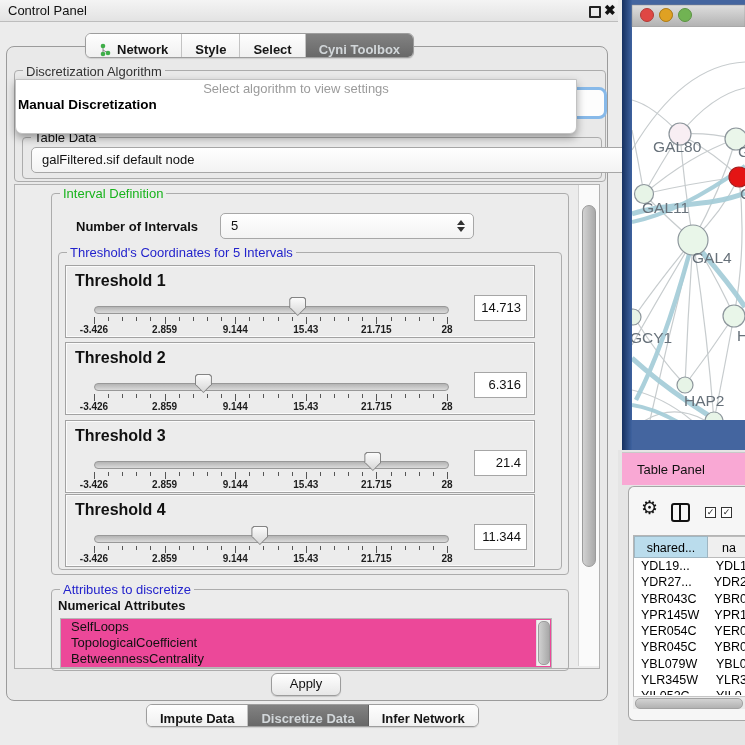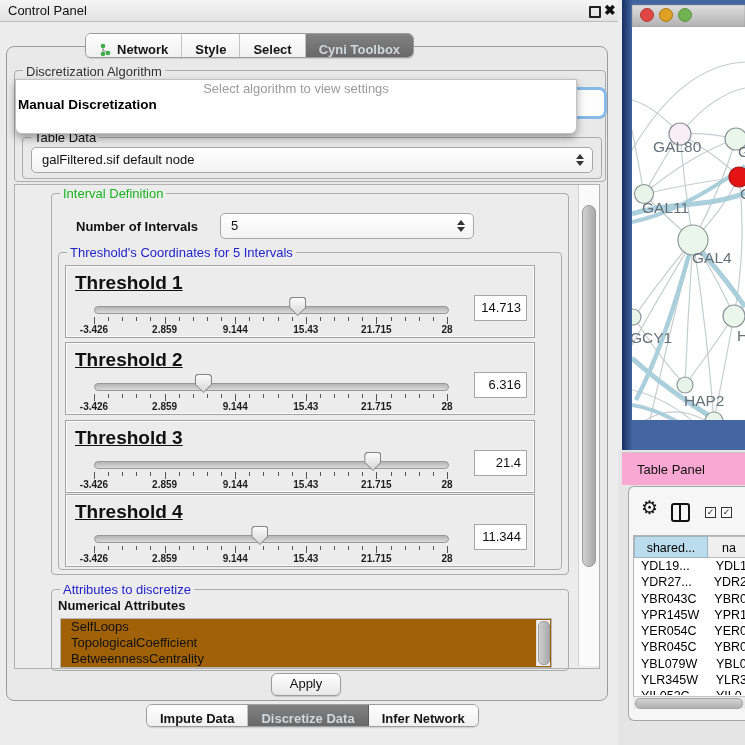--- a/index.html
+++ b/index.html
@@ -50,37 +50,37 @@
   
   .scrollpane{position:absolute;left:14px;top:184px;width:584px;height:483px;background:#ececec;border:1px solid #b1b1b1;}
   .vsb-track{position:absolute;left:563px;top:0;width:20px;height:481px;background:#fafafa;border-left:1px solid #d2d2d2;}
   .vsb-thumb{position:absolute;left:3px;top:20px;width:12px;height:360px;border-radius:7px;
     background:linear-gradient(90deg,#d2d2d2,#a9a9a9);border:1px solid #9b9b9b;}
   .group-title.on-scroll{background:#ececec;}
 
   
   .thr-box{position:absolute;left:62px;width:468px;height:71px;background:#ececec;
     border:1px solid #a2a2a2;box-shadow:inset 0 0 0 1px #fbfbfb;}
-  .thr-label{position:absolute;left:9px;top:6px;font-size:19px;font-weight:bold;color:#111;text-decoration:underline;}
+  .thr-label{position:absolute;left:9px;top:6px;font-size:16px;font-weight:bold;color:#111;}
   .thr-field{position:absolute;left:408px;top:29px;width:46px;height:24px;background:#fff;border:1px solid #a6a6a6;
     font-size:13px;line-height:24px;text-align:right;padding-right:5px;color:#111;}
   .thr-slider{position:absolute;left:28px;top:0;width:353px;height:71px;}
   .track{position:absolute;left:0;top:40px;width:353px;height:6px;border-radius:4px;
     background:linear-gradient(#b4b4b4,#dadada);border:1px solid #989898;}
   .thumb-o{position:absolute;top:31px;width:17px;height:19px;background:#848484;
     clip-path:polygon(12% 0,88% 0,100% 10%,100% 55%,50% 100%,0 55%,0 10%);}
   .thumb-i{position:absolute;left:1px;top:1px;width:15px;height:17px;background:linear-gradient(#fbfbfb,#d7d7d7);
     clip-path:polygon(12% 0,88% 0,100% 10%,100% 55%,50% 100%,0 55%,0 10%);}
   .tick{position:absolute;top:51px;width:1px;background:#555;}
   .tick.minor{height:4px;}
   .tick.major{height:7px;}
   .tick-label{position:absolute;top:58px;transform:translateX(-50%);font-size:10px;font-weight:bold;color:#1c1c1c;white-space:nowrap;}
 
   
-  .attr-list{position:absolute;left:8px;top:28px;width:490px;height:48px;background:#a16207;border:1px solid #b7b7b7;overflow:hidden;}
+  .attr-list{position:absolute;left:8px;top:28px;width:490px;height:48px;background:#ec4899;border:1px solid #b7b7b7;overflow:hidden;}
   .attr-item{font-size:13px;line-height:16px;padding-left:10px;color:#111;white-space:nowrap;}
   .attr-vsb{position:absolute;right:1px;top:1px;width:13px;height:46px;background:#f1f1f1;border-left:1px solid #ddd;}
   .attr-vsb .vthumb{position:absolute;left:1px;top:1px;width:10px;height:42px;border-radius:5px;
     background:linear-gradient(90deg,#d0d0d0,#a9a9a9);border:1px solid #9d9d9d;}
 
   .apply-btn{position:absolute;left:271px;top:673px;width:68px;height:21px;border:1px solid #9c9c9c;border-radius:6px;
     background:linear-gradient(#ffffff,#e7e7e7);font-size:13px;text-align:center;line-height:20px;color:#111;
     box-shadow:0 1px 1px rgba(0,0,0,.15);}
 
   
@@ -151,21 +151,21 @@
 
   <div class="focus-combo"></div>
 
   <div class="popup">
     <div class="popup-prompt">Select algorithm to view settings</div>
     <div class="popup-item bold">Manual Discretization</div>
   </div>
 
   <div class="group" style="left:22px;top:137px;width:578px;height:40px;">
     <span class="group-title">Table Data</span>
-    <div class="combo" style="left:8px;top:9px;width:560px;height:24px;">
+    <div class="combo" style="left:8px;top:9px;width:560px;height:24px;padding-left:48px;">
       <span class="val">galFiltered.sif default node</span>
       <span class="spinner"></span>
     </div>
   </div>
 
   <div class="scrollpane">
     <div class="vsb-track">
       <div class="vsb-thumb"></div>
     </div>
 

